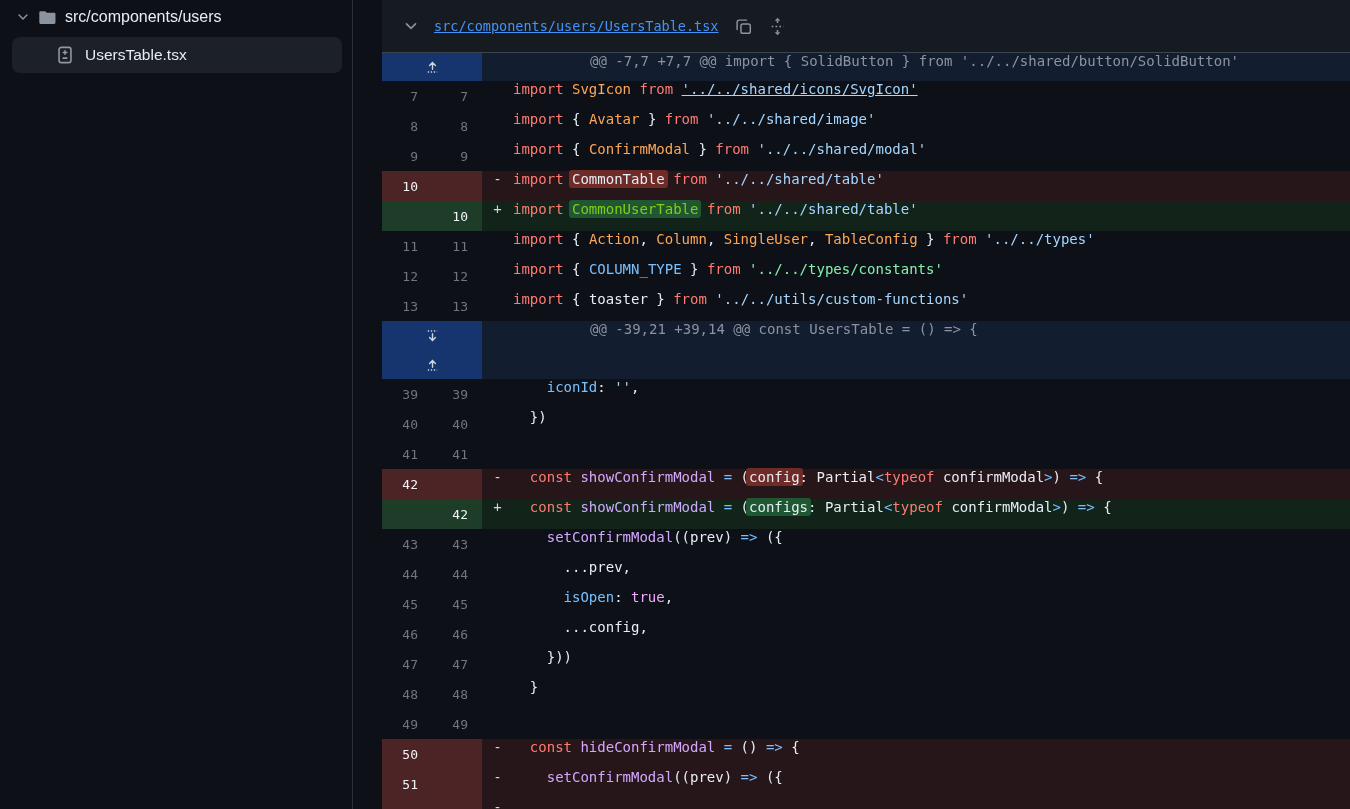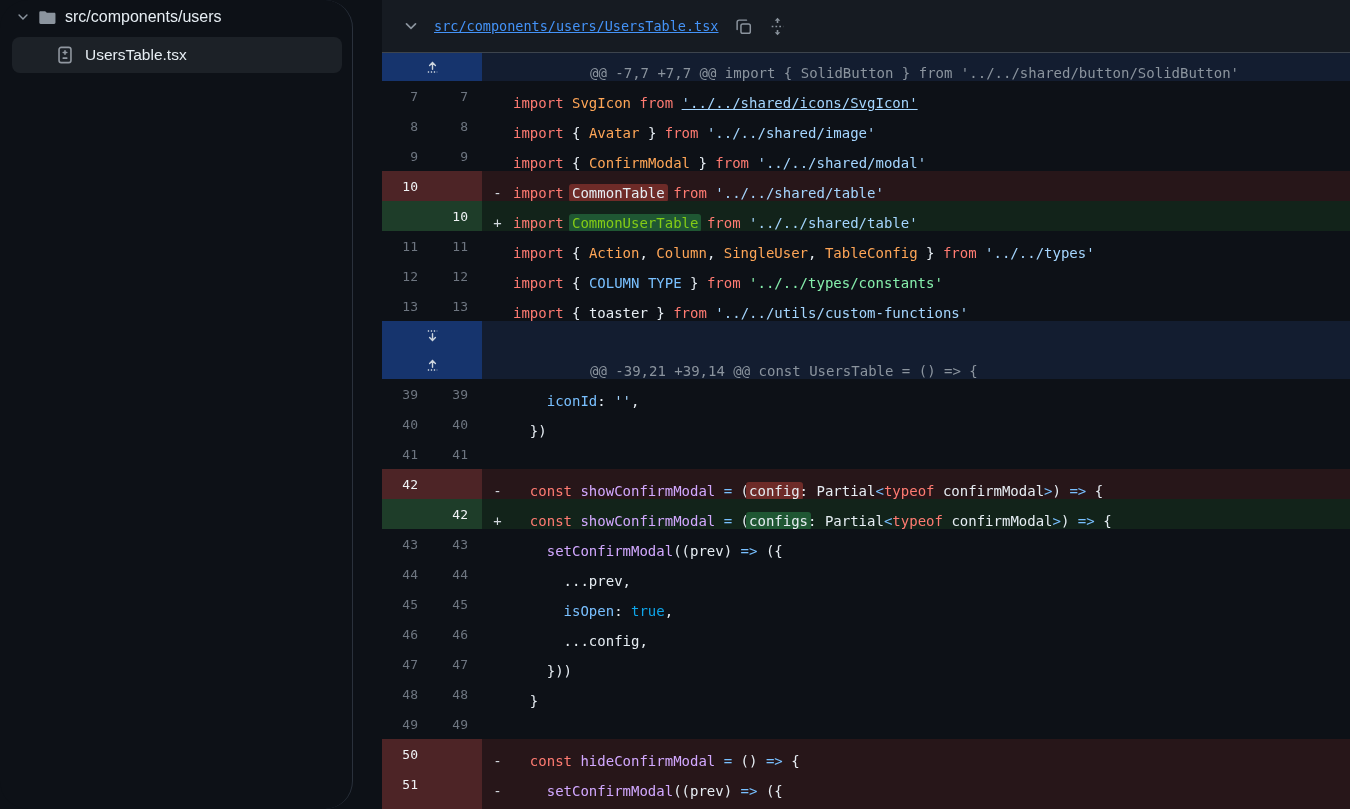--- a/index.html
+++ b/index.html
@@ -11,21 +11,20 @@
     font-family:"Liberation Sans", sans-serif;
     color:#e6edf3;
   }
 
   
   .sidebar {
     width:353px; flex-shrink:0; height:100%;
     border-right:1px solid #2a313c;
     background:#0d1117;
     padding-top:4px;
-    border-radius:28px;
   }
   .tree-root {
     display:flex; align-items:center; height:26px;
     padding-left:16px; gap:9px; cursor:pointer;
   }
   .tree-root-label { font-size:16px; color:#e6edf3; }
   .tree-file {
     margin:7px 10px 0 12px; height:36px; border-radius:8px;
     background:#1c2127; display:flex; align-items:center;
     padding-left:44px; gap:11px; cursor:pointer;
@@ -46,21 +45,21 @@
   .file-link {
     font-family:"DejaVu Sans Mono", monospace;
     font-size:13.5px; color:#4493f8;
     text-decoration:underline; cursor:pointer;
   }
   .hdr-icon { margin-left:17px; cursor:pointer; display:flex; }
 
   
   .diff-body { display:flex; flex-direction:column; }
   .row {
-    display:flex; height:30px; align-items:flex-end; flex-shrink:0;
+    display:flex; height:30px; align-items:flex-start; flex-shrink:0;
     font-family:"DejaVu Sans Mono", monospace; font-size:14px;
     background:#0d1117;
   }
   .gutter { width:100px; height:100%; display:flex; align-items:center; flex-shrink:0; }
   .num {
     width:50px; text-align:right; padding-right:14px;
     font-size:13px; color:#6e7681; cursor:pointer;
   }
   .marker { width:31px; text-align:center; flex-shrink:0; color:#d1d7de; font-size:14px; }
   .code { white-space:pre; }
@@ -285,21 +284,21 @@
         </div>
         <div class="marker"></div>
         <div class="code">      <span style="color: rgb(230, 237, 243);">...prev,</span></div>
       </div>
       <div class="row">
         <div class="gutter">
           <span class="num">45</span>
           <span class="num">45</span>
         </div>
         <div class="marker"></div>
-        <div class="code">      <span style="color: rgb(121, 192, 255);">isOpen</span><span style="color: rgb(230, 237, 243);">: </span><span style="color: #0ea5e9;">true</span><span style="color: rgb(230, 237, 243);">,</span></div>
+        <div class="code">      <span style="color: rgb(121, 192, 255);">isOpen</span><span style="color: rgb(230, 237, 243);">: </span><span style="color: #f0abfc;">true</span><span style="color: rgb(230, 237, 243);">,</span></div>
       </div>
       <div class="row">
         <div class="gutter">
           <span class="num">46</span>
           <span class="num">46</span>
         </div>
         <div class="marker"></div>
         <div class="code">      <span style="color: rgb(230, 237, 243);">...config,</span></div>
       </div>
       <div class="row">

